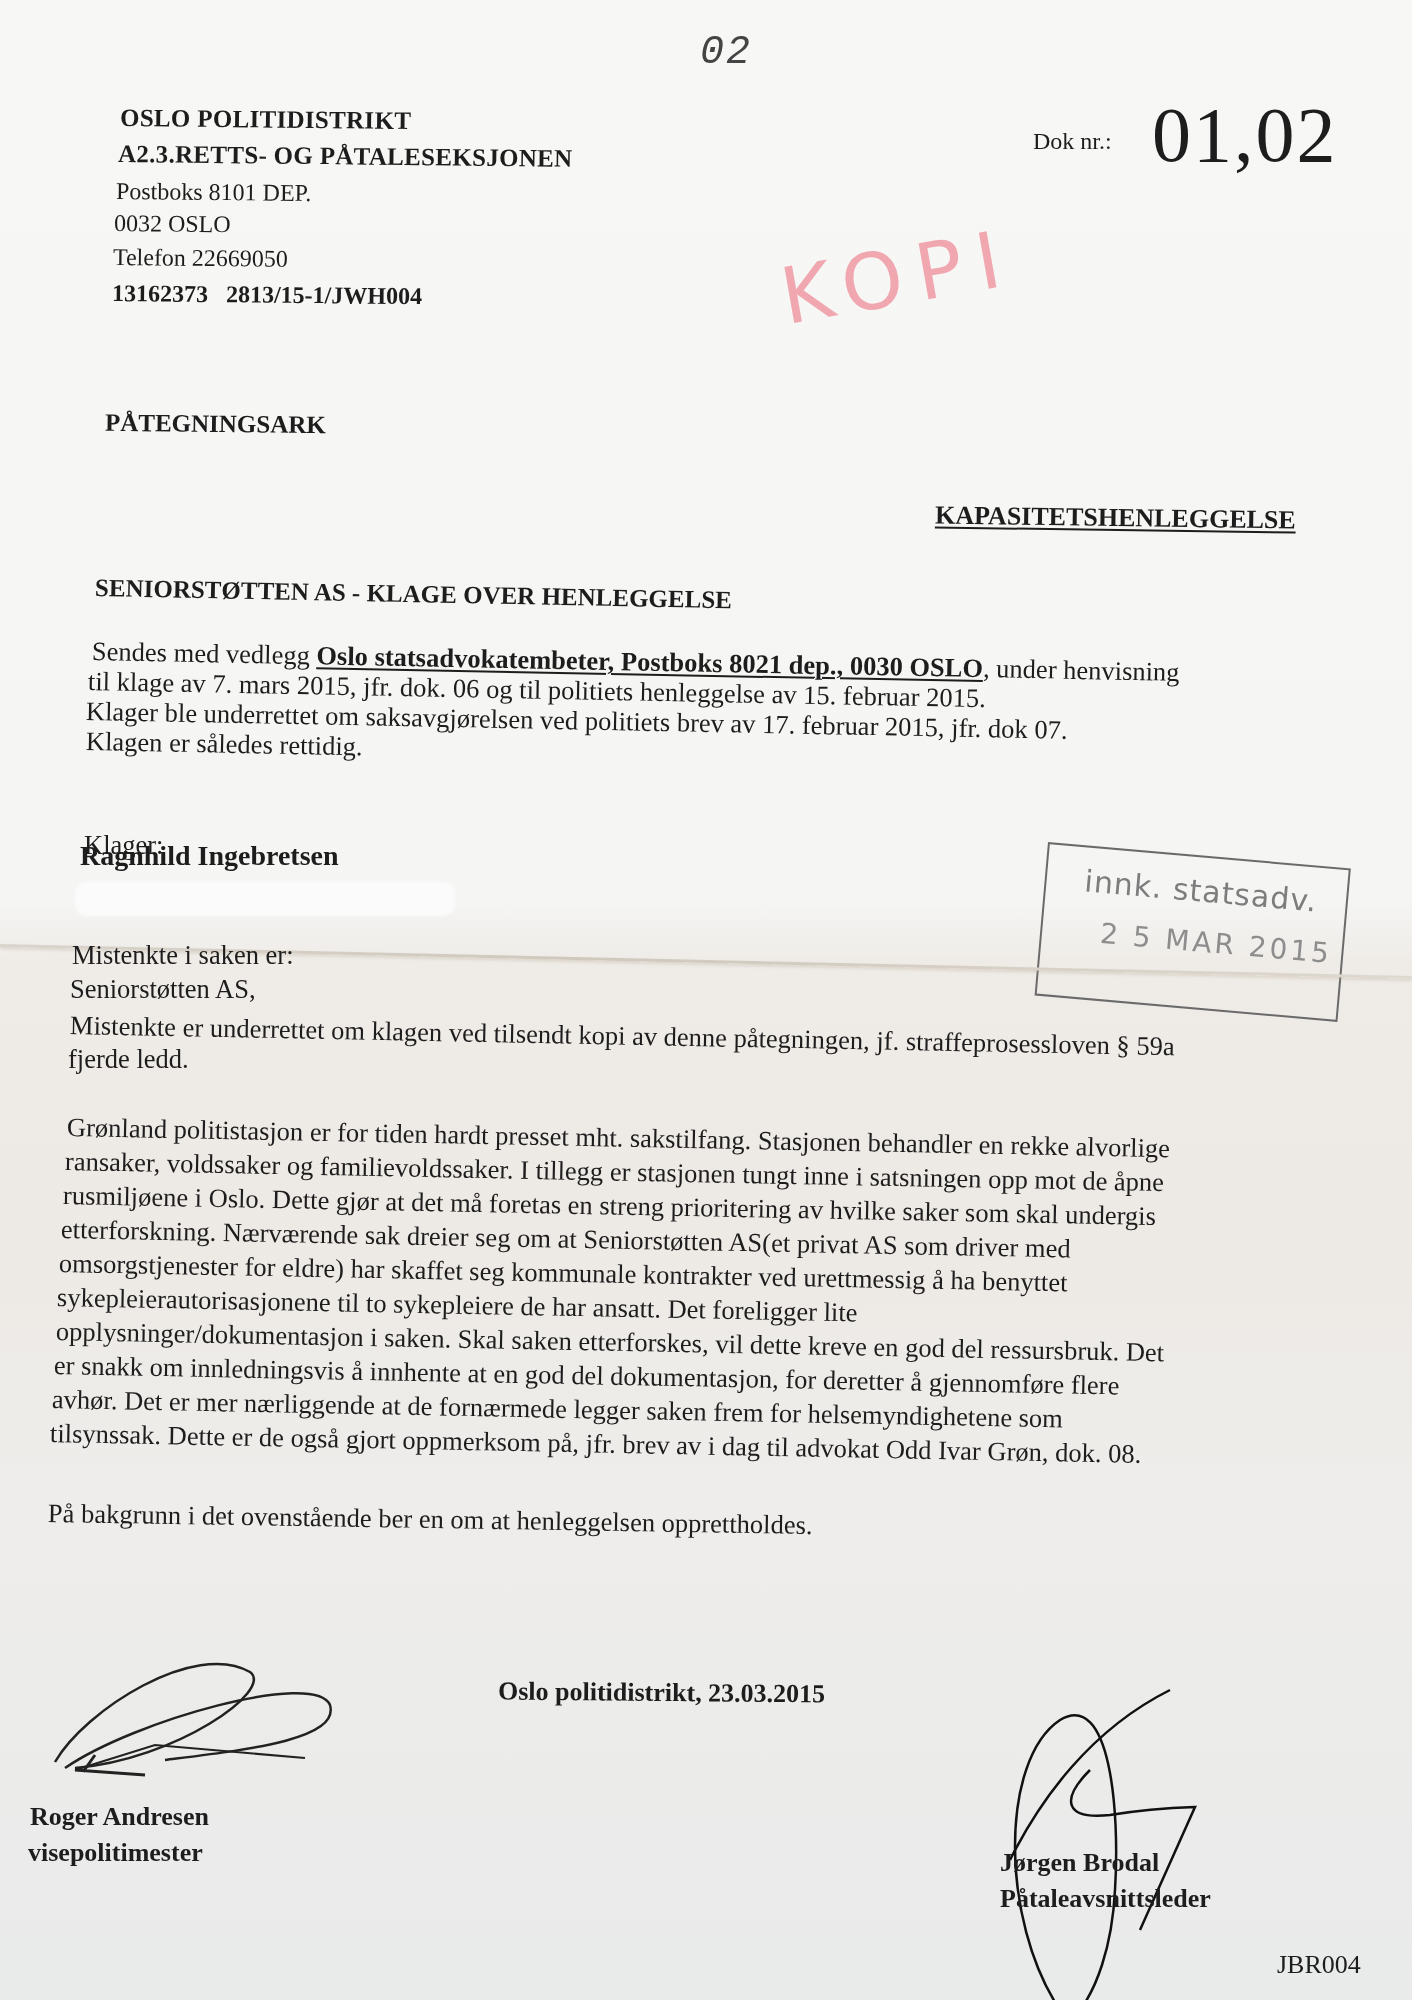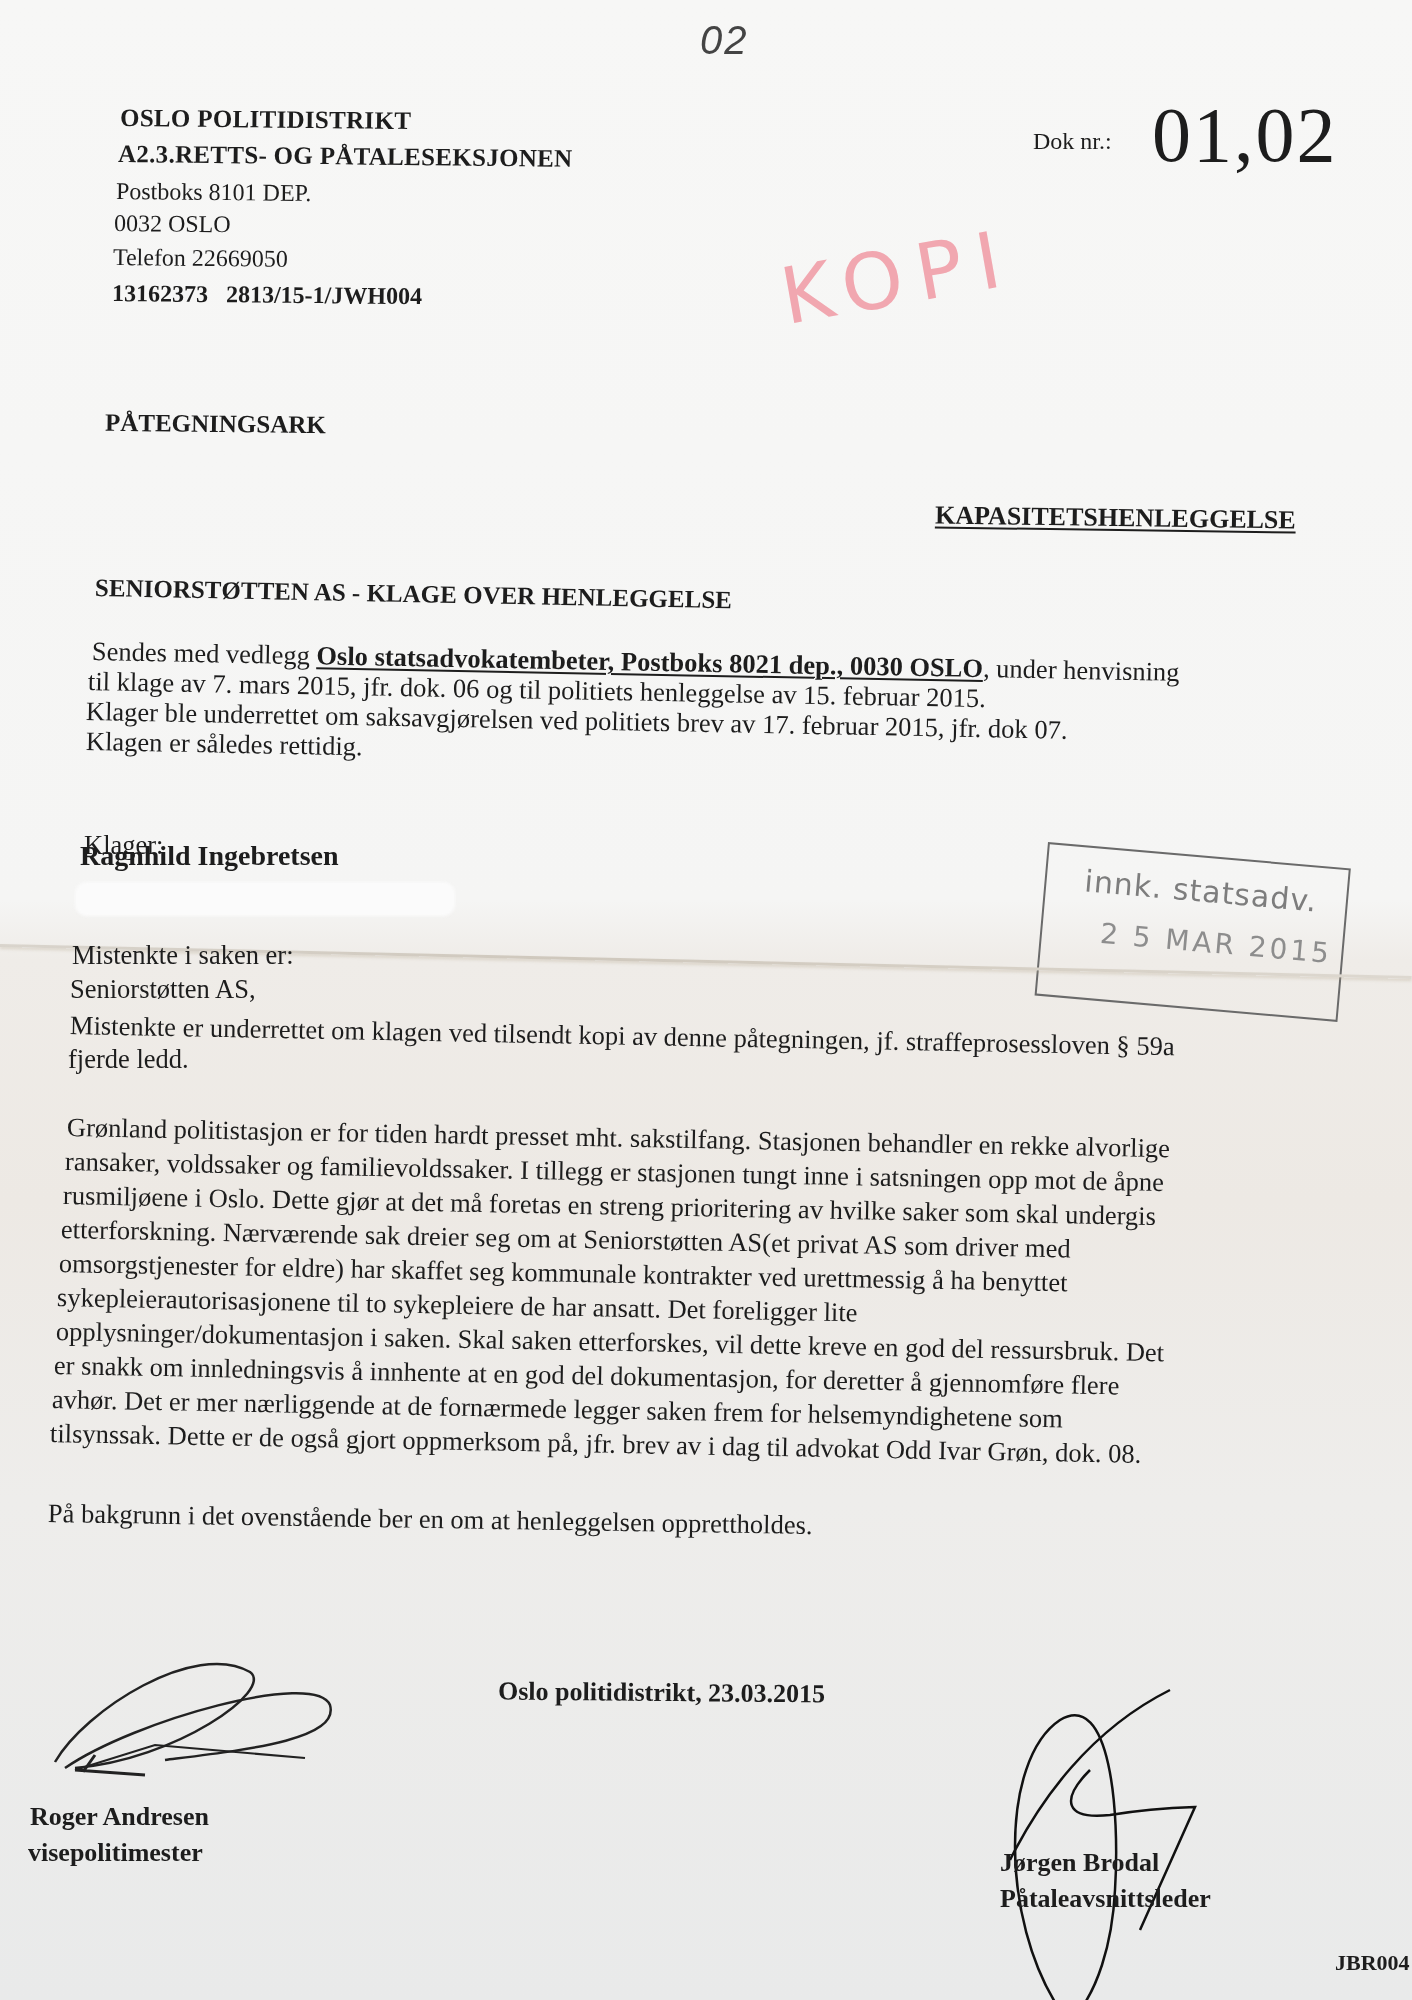--- a/index.html
+++ b/index.html
@@ -4,21 +4,21 @@
 <style>
   html, body { margin:0; padding:0; }
   body {
     width:1412px; height:2000px; position:relative; overflow:hidden;
     background: linear-gradient(180deg, #f7f7f6 0%, #f5f5f4 45%, #efece8 48%, #ede9e4 60%, #eeedeb 75%, #e9eaea 100%);
     font-family: "Liberation Serif", "DejaVu Serif", serif;
     color:#1d1d1d;
   }
   .abs { position:absolute; white-space:nowrap; }
   .bold { font-weight:bold; }
-  .hand { font-family: Liberation Sans, sans-serif; color:#333; }
+  .hand { font-family: Liberation Mono, monospace; color:#333;margin-top:12px; }
   .hdr { font-size:25px; font-weight:bold; letter-spacing:0.3px; transform:rotate(0.6deg); transform-origin:left center; }
   .addr { font-size:24px; transform:rotate(0.6deg); transform-origin:left center; }
   .body-line { font-size:26.5px; transform-origin:left center; }
   .u { text-decoration:underline; text-decoration-thickness:2px; text-underline-offset:3px; }
   .kopi {
     color:#f19aa4; font-family:"DejaVu Sans", sans-serif; font-size:78px;
     letter-spacing:14px; transform:rotate(-10deg); transform-origin:left bottom; opacity:0.85;
   }
   .fold {
     position:absolute; left:0; width:1412px; height:3px; top:944px;
@@ -118,13 +118,13 @@
 <div class="abs bold" style="left:28px; top:1838px; font-size:26px;">visepolitimester</div>
 
 <svg class="sig" width="200" height="320" style="left:1000px; top:1690px;">
   <path d="M60 320 C 0 230, 0 70, 60 30 C 110 0, 120 120, 115 200 C 112 260, 95 300, 80 320" fill="none" stroke="#111" stroke-width="2.5"></path>
   <path d="M10 170 C 40 110, 90 40, 170 0" fill="none" stroke="#111" stroke-width="2.5"></path>
   <path d="M90 80 C 60 110, 65 130, 110 125 C 140 120, 165 118, 195 117 L 140 240" fill="none" stroke="#111" stroke-width="2.5"></path>
 </svg>
 <div class="abs bold" style="left:1000px; top:1848px; font-size:26px;">Jørgen Brodal</div>
 <div class="abs bold" style="left:1000px; top:1884px; font-size:26px;">Påtaleavsnittsleder</div>
 
-<div class="abs" style="left:1335px; top:1950px; font-size:22px;font-weight:bold;">JBR004</div>
+<div class="abs" style="left:1277px; top:1950px; font-size:26px;">JBR004</div>
 
 </body></html>

